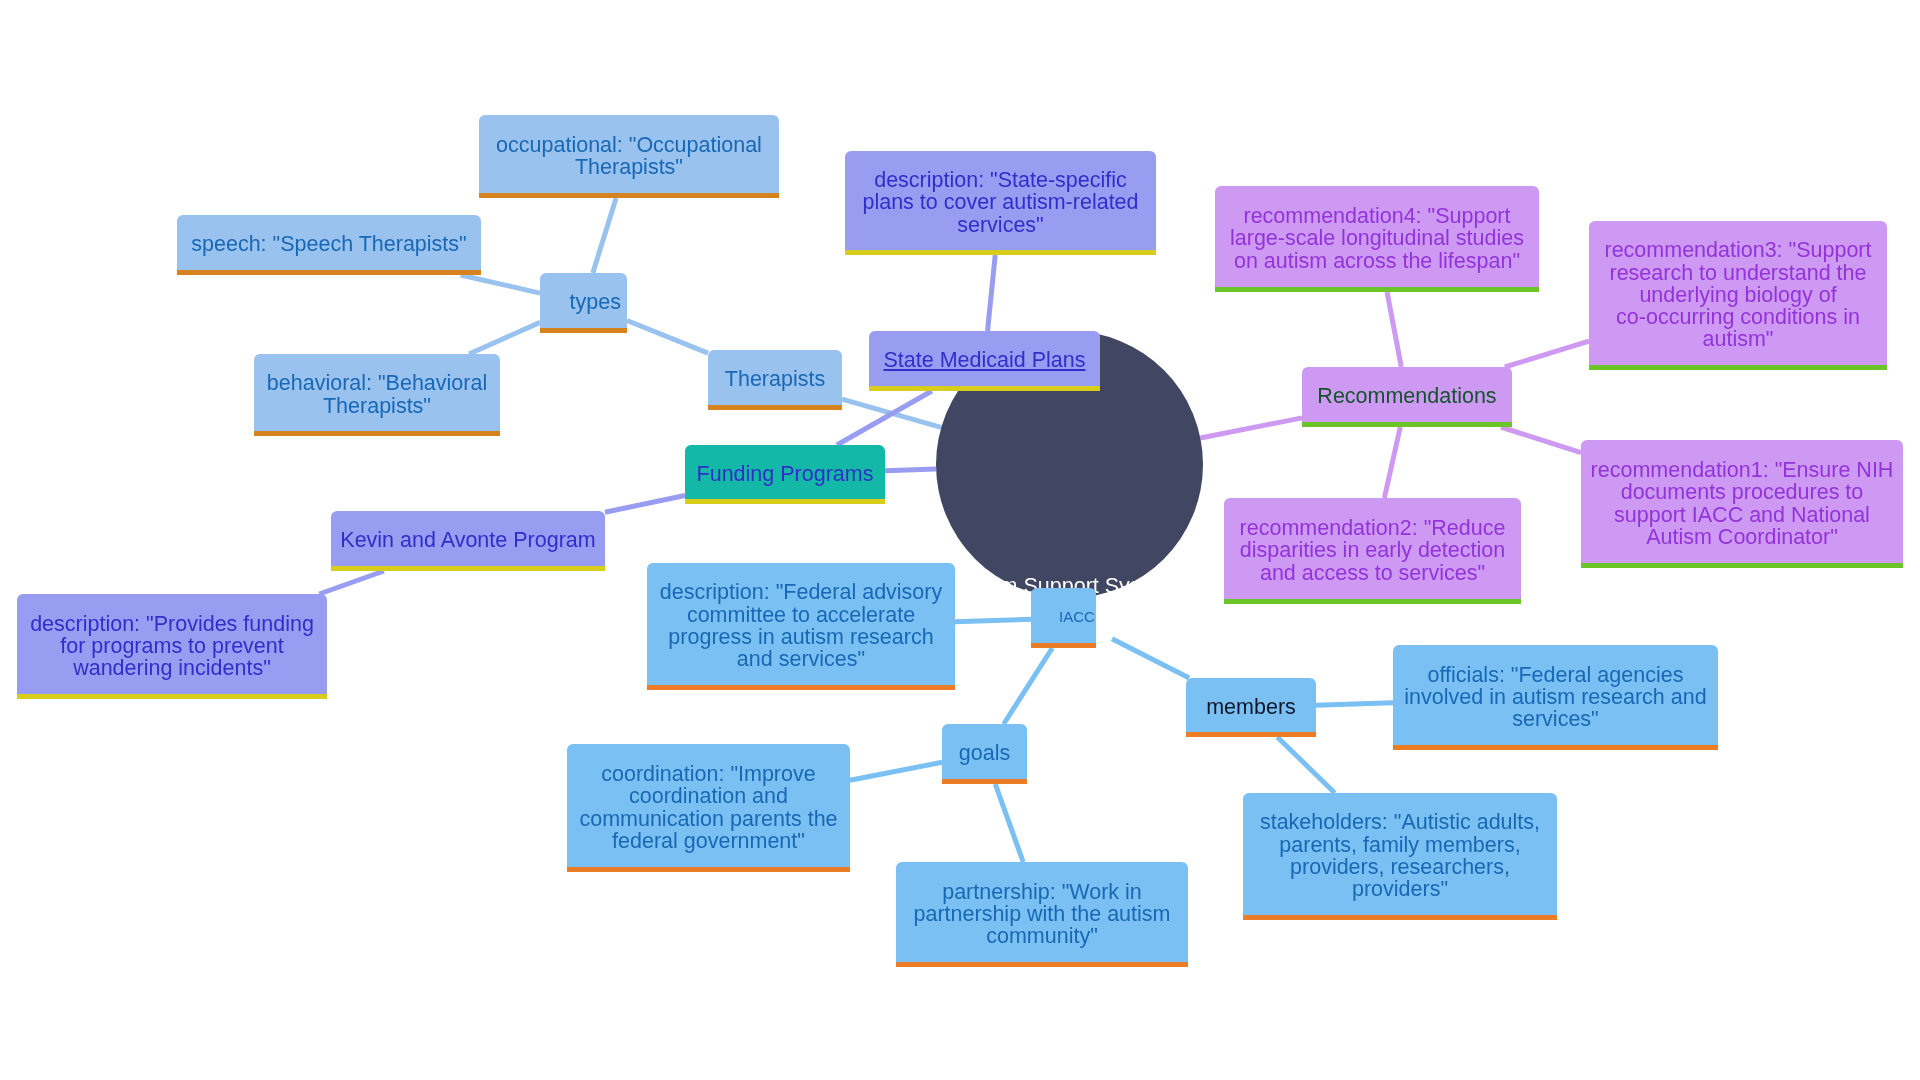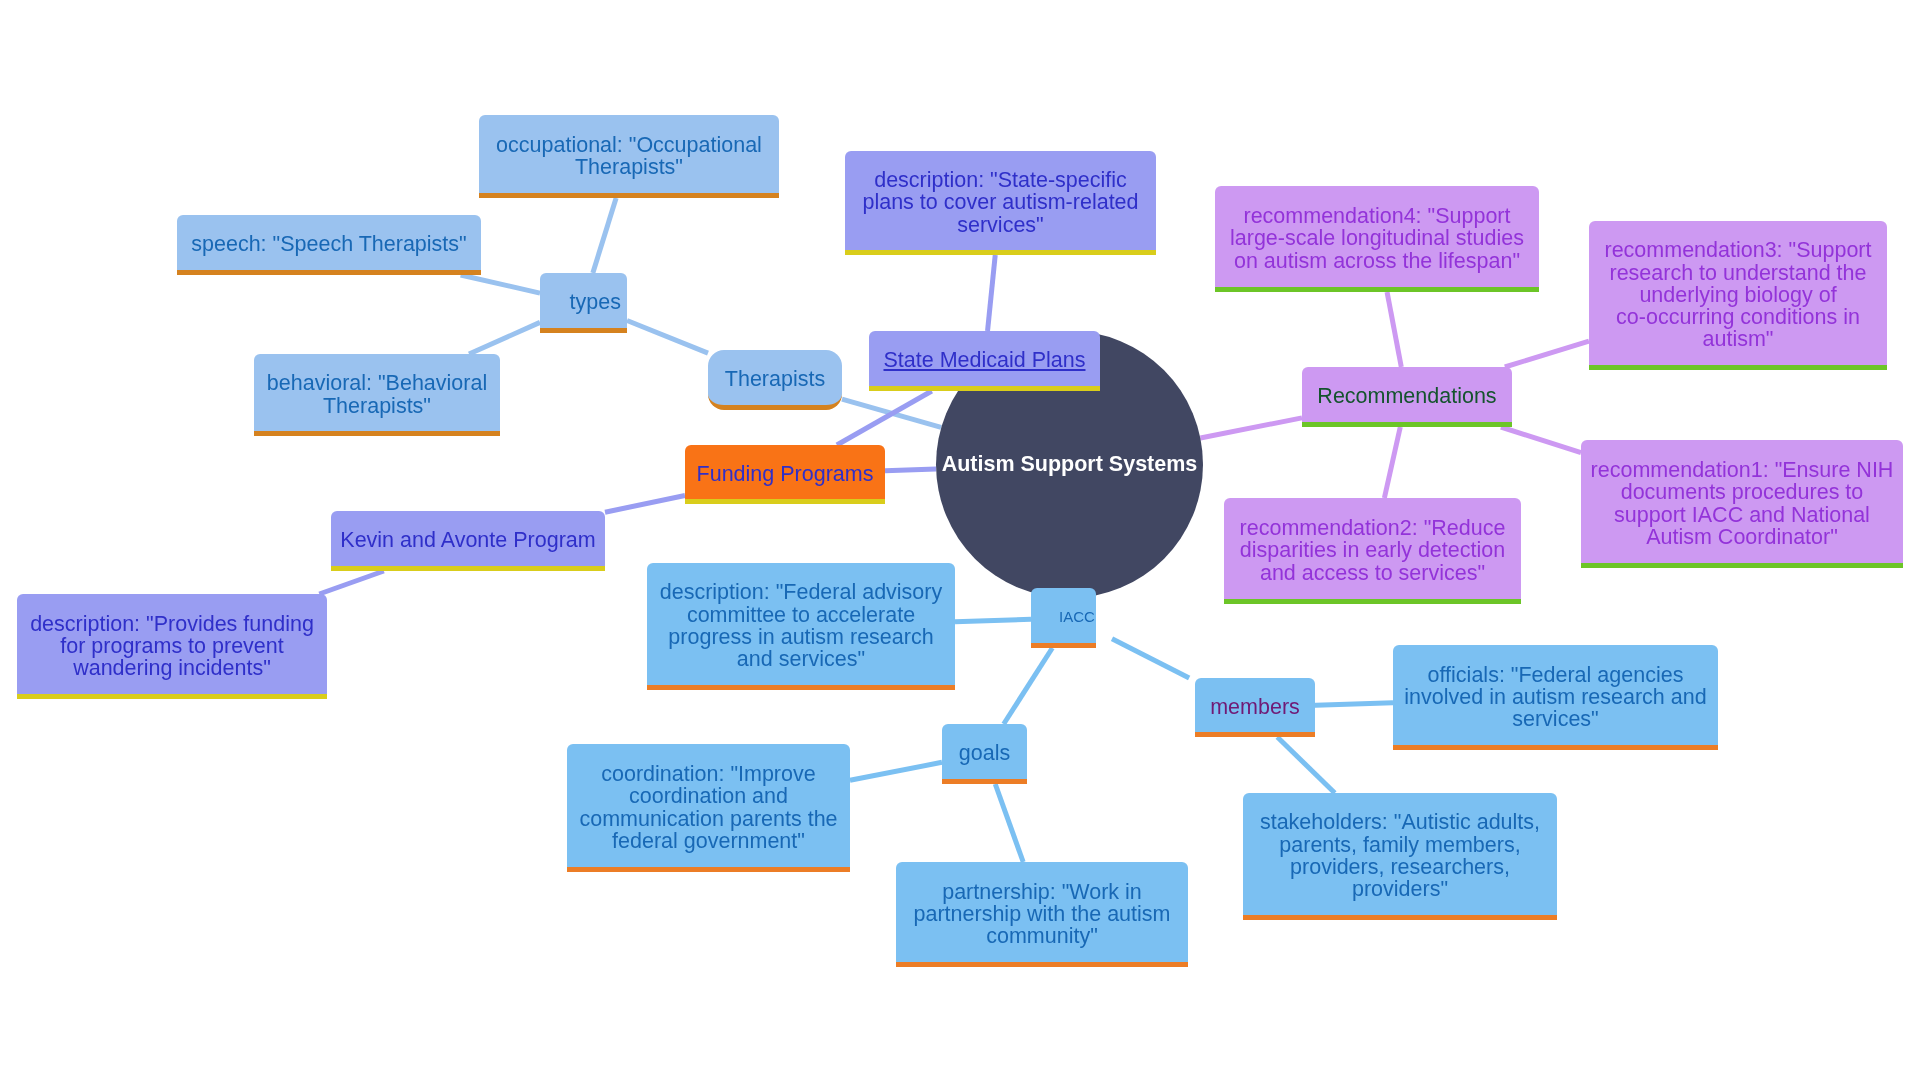--- a/index.html
+++ b/index.html
@@ -6,23 +6,23 @@
   html,body{margin:0;padding:0;}
   body{width:1920px;height:1080px;background:#ffffff;overflow:hidden;
        font-family:"Liberation Sans",sans-serif;}
   #canvas{position:relative;width:1920px;height:1080px;background:#ffffff;}
   #edge-layer{position:absolute;left:0;top:0;width:1920px;height:1080px;z-index:1;}
   .edge{stroke-width:5;fill:none;}
   .e-blue{stroke:#7bc0f2;}
   .e-blue_alt{stroke:#9ac2ef;}
   .e-purple{stroke:#999df2;}
   .e-violet{stroke:#cd99f2;}
-  #root-node{position:absolute;border-radius:50%;display:flex;align-items:center;
+  #root-node{position:absolute;border-radius:50%;display:flex;align-items:flex-end;
        justify-content:center;text-align:center;z-index:5;
-       background:#414762;color:#ffffff;font-size:21.5px;line-height:22.3px;font-weight:bold;}
+       background:#414762;color:#ffffff;font-size:21.5px;line-height:22.3px;}
   #node-layer{position:absolute;left:0;top:0;width:1920px;height:1080px;z-index:10;}
   .node{position:absolute;box-sizing:border-box;display:flex;align-items:center;
        justify-content:center;text-align:center;border-radius:6px 6px 0 0;
        padding:0 6px;font-size:21.5px;}
   .node .lbl{display:block;width:100%;line-height:22.3px;position:relative;top:2px;}
   .t-blue    {background:#7bc0f2;color:#1868b5;border-bottom:5px solid #ec7d26;}
   .t-blue_alt{background:#9ac2ef;color:#1868b5;border-bottom:5px solid #d5821f;}
   .t-purple  {background:#999df2;color:#2f2fc9;border-bottom:5px solid #d9cd1b;}
   .t-violet  {background:#cd99f2;color:#9333d9;border-bottom:5px solid #6cc527;}
 </style>
@@ -78,38 +78,38 @@
      <div class="lbl">
       <div class="ln">types</div>
      </div>
     </div>
     <div class="node t-blue_alt" id="n-behavioral" style="background: rgb(154, 194, 239); color: rgb(24, 104, 181); border-bottom: 5px solid rgb(213, 130, 31); font-size: 21.5px; left: 254px; top: 354px; width: 246px; height: 82px;">
      <div class="lbl">
       <div class="ln">behavioral: "Behavioral</div>
       <div class="ln">Therapists"</div>
      </div>
     </div>
-    <div class="node t-blue_alt" id="n-therapists" style="background: rgb(154, 194, 239); color: rgb(24, 104, 181); border-bottom: 5px solid rgb(213, 130, 31); font-size: 21.5px; left: 708px; top: 350px; width: 134px; height: 60px; border-radius: 16px;">
+    <div class="node t-blue_alt" id="n-therapists" style="background: rgb(154, 194, 239); color: rgb(24, 104, 181); border-bottom: 5px solid rgb(213, 130, 31); font-size: 21.5px; left: 708px; top: 350px; width: 134px; height: 60px;">
      <div class="lbl">
       <div class="ln">Therapists</div>
      </div>
     </div>
     <div class="node t-purple" id="n-smp_desc" style="background: rgb(153, 157, 242); color: rgb(47, 47, 201); border-bottom: 5px solid rgb(217, 205, 27); font-size: 21.5px; left: 845px; top: 151px; width: 311px; height: 104px;">
      <div class="lbl">
       <div class="ln">description: "State-specific</div>
       <div class="ln">plans to cover autism-related</div>
       <div class="ln">services"</div>
      </div>
     </div>
     <div class="node t-purple" id="n-state_medicaid" style="background: rgb(153, 157, 242); color: rgb(47, 47, 201); border-bottom: 5px solid rgb(217, 205, 27); font-size: 21.5px; left: 869px; top: 331px; width: 231px; height: 60px; text-decoration: underline;">
      <div class="lbl">
       <div class="ln">State Medicaid Plans</div>
      </div>
     </div>
-    <div class="node t-purple" id="n-funding" style="background: #f97316; color: rgb(47, 47, 201); border-bottom: 5px solid rgb(217, 205, 27); font-size: 21.5px; left: 685px; top: 445px; width: 200px; height: 59px;">
+    <div class="node t-purple" id="n-funding" style="background: #14b8a6; color: rgb(47, 47, 201); border-bottom: 5px solid rgb(217, 205, 27); font-size: 21.5px; left: 685px; top: 445px; width: 200px; height: 59px;">
      <div class="lbl">
       <div class="ln">Funding Programs</div>
      </div>
     </div>
     <div class="node t-purple" id="n-kevin" style="background: rgb(153, 157, 242); color: rgb(47, 47, 201); border-bottom: 5px solid rgb(217, 205, 27); font-size: 21.5px; left: 331px; top: 511px; width: 274px; height: 60px;">
      <div class="lbl">
       <div class="ln">Kevin and Avonte Program</div>
      </div>
     </div>
     <div class="node t-purple" id="n-kevin_desc" style="background: rgb(153, 157, 242); color: rgb(47, 47, 201); border-bottom: 5px solid rgb(217, 205, 27); font-size: 21.5px; left: 17px; top: 594px; width: 310px; height: 105px;">
@@ -130,21 +130,21 @@
     <div class="node t-blue" id="n-iacc" style="background: rgb(123, 192, 242); color: rgb(24, 104, 181); border-bottom: 5px solid rgb(236, 125, 38); font-size: 15px; left: 1031px; top: 588px; width: 65px; height: 60px; padding-left: 28px;">
      <div class="lbl">
       <div class="ln">IACC</div>
      </div>
     </div>
     <div class="node t-blue" id="n-goals" style="background: rgb(123, 192, 242); color: rgb(24, 104, 181); border-bottom: 5px solid rgb(236, 125, 38); font-size: 21.5px; left: 942px; top: 724px; width: 85px; height: 60px;">
      <div class="lbl">
       <div class="ln">goals</div>
      </div>
     </div>
-    <div class="node t-blue" id="n-members" style="background: rgb(123, 192, 242); color: #701a75; border-bottom: 5px solid rgb(236, 125, 38); font-size: 21.5px; left: 1186px; top: 678px; width: 120px; height: 59px; margin-left: 9px;">
+    <div class="node t-blue" id="n-members" style="background: rgb(123, 192, 242); color: #0f172a; border-bottom: 5px solid rgb(236, 125, 38); font-size: 21.5px; left: 1186px; top: 678px; width: 130px; height: 59px;">
      <div class="lbl">
       <div class="ln">members</div>
      </div>
     </div>
     <div class="node t-blue" id="n-coordination" style="background: rgb(123, 192, 242); color: rgb(24, 104, 181); border-bottom: 5px solid rgb(236, 125, 38); font-size: 21.5px; left: 567px; top: 744px; width: 283px; height: 128px;">
      <div class="lbl">
       <div class="ln">coordination: "Improve</div>
       <div class="ln">coordination and</div>
       <div class="ln">communication parents the</div>
       <div class="ln">federal government"</div>

